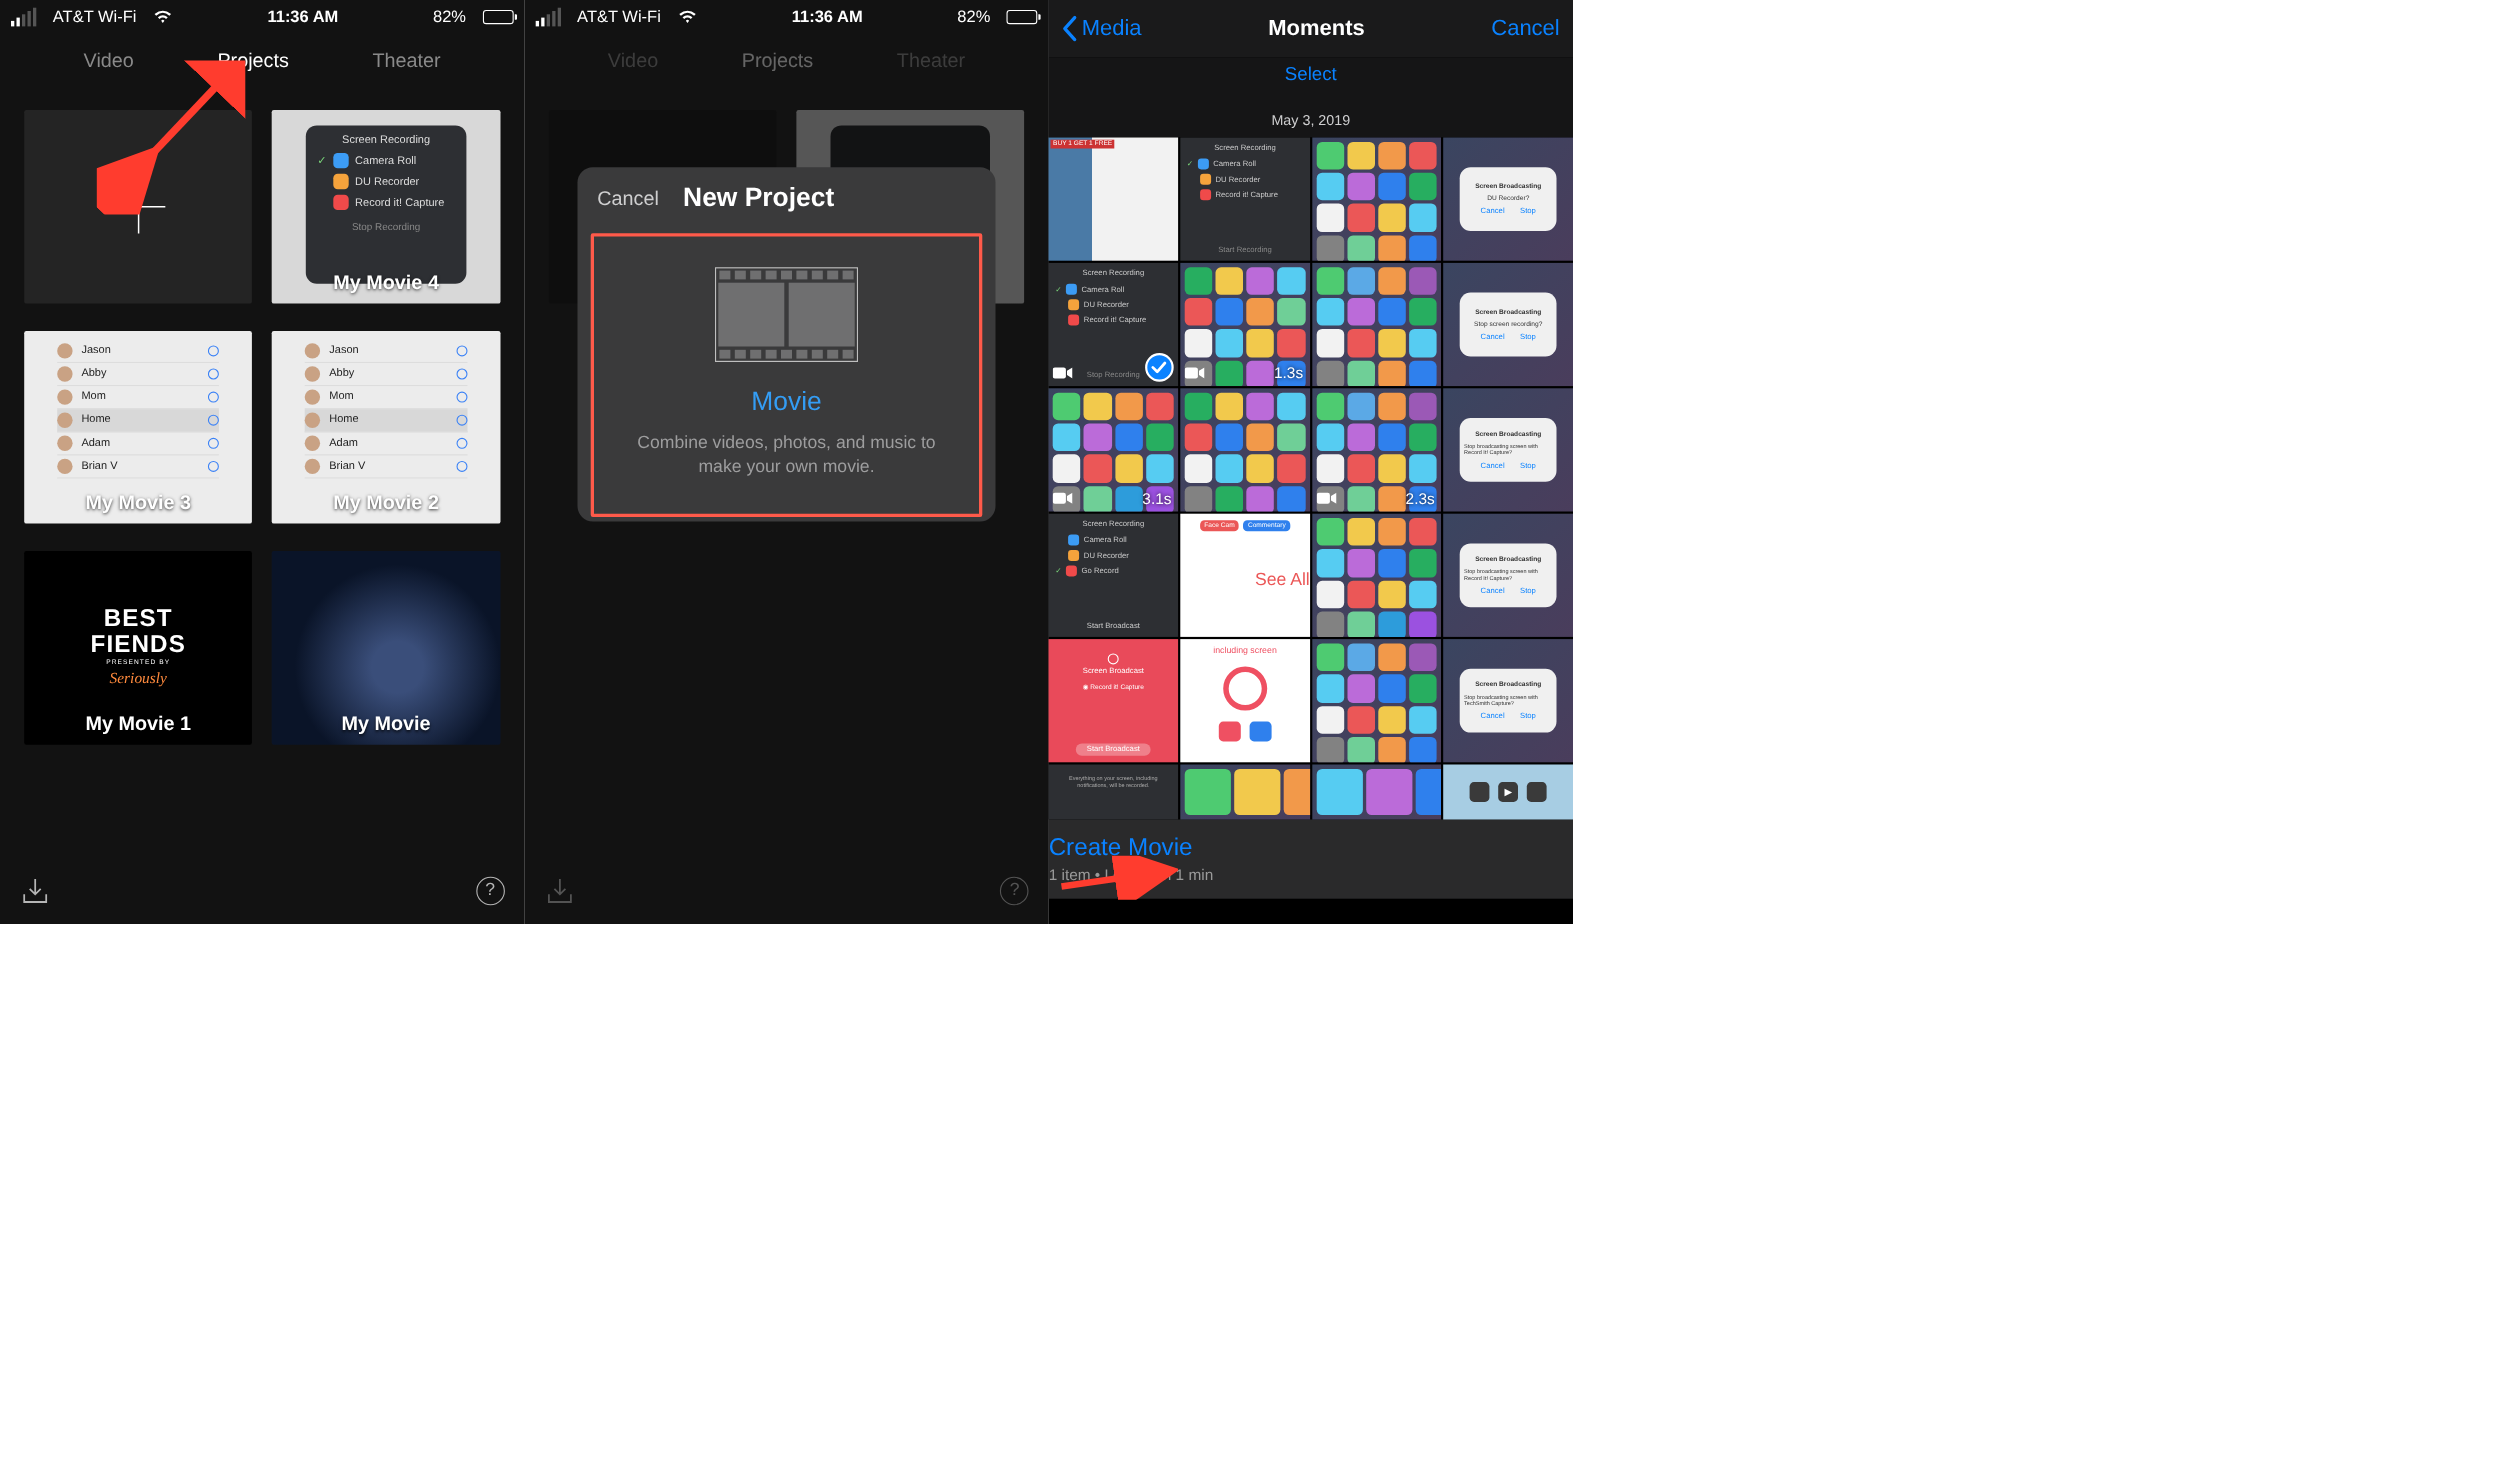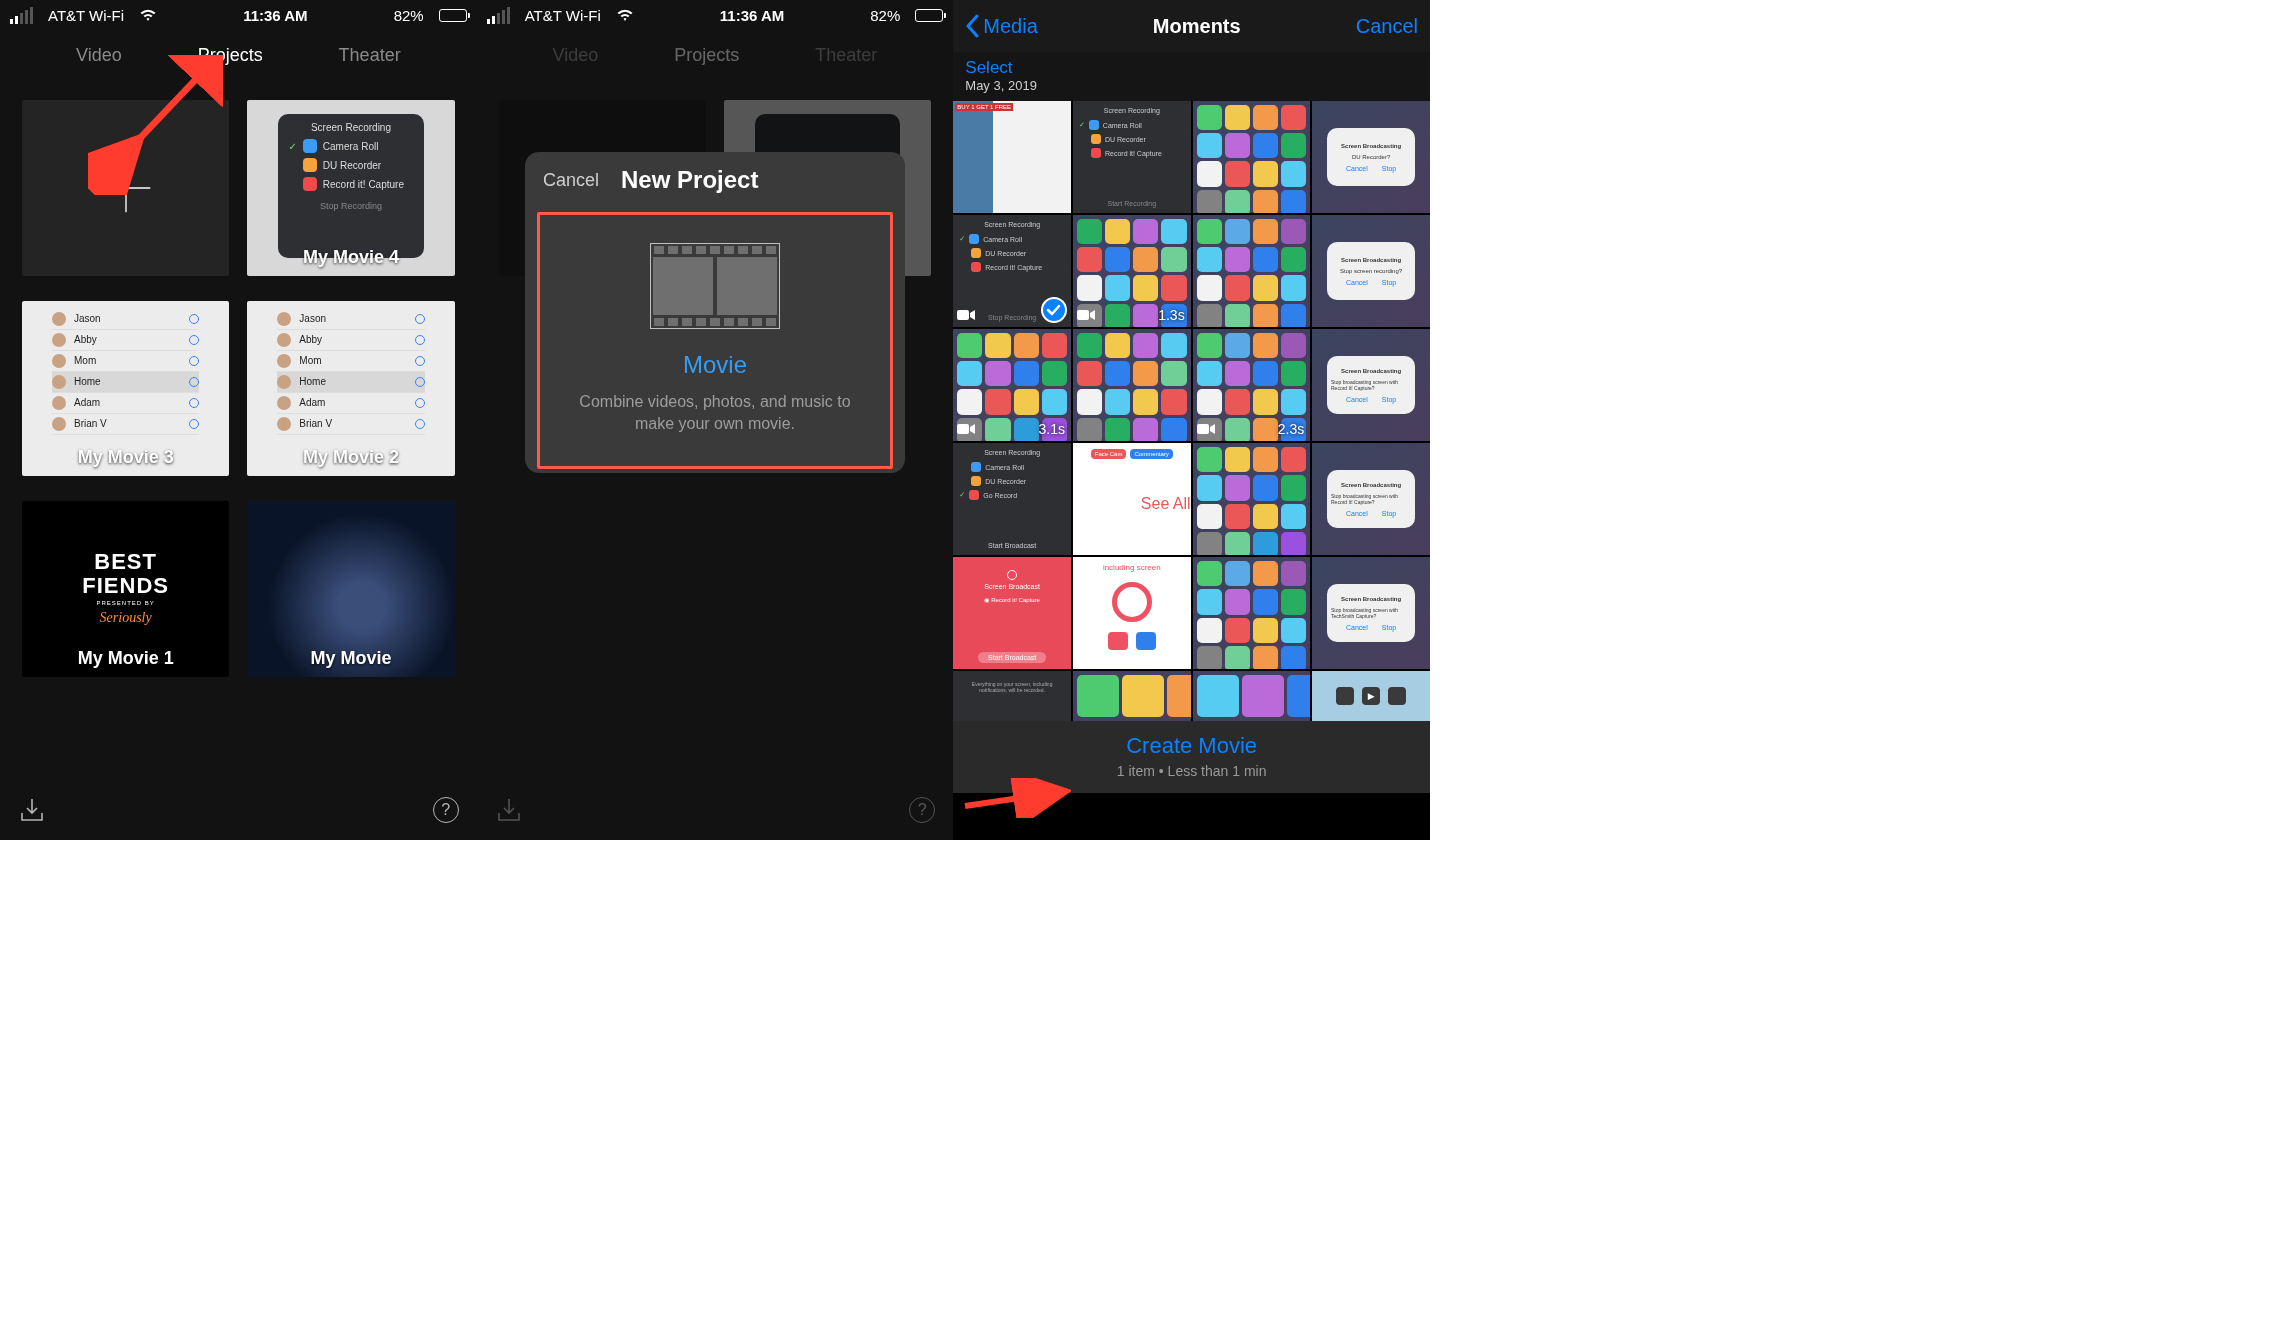--- a/index.html
+++ b/index.html
@@ -139,22 +139,22 @@
   
   .picker-head{
     height:52px;display:flex;align-items:center;justify-content:space-between;padding:0 12px;
     background:#1a1a1b;
   }
   .picker-head .back{display:flex;align-items:center;color:#0a82ff;font-size:20px;gap:2px;}
   .picker-head .back svg{width:16px;height:24px;}
   .picker-head .title{color:#fff;font-size:20px;font-weight:600;}
   .picker-head .cancel{color:#0a82ff;font-size:20px;}
   .picker-sub{
-    display:flex;justify-content:flex-end;align-items:flex-start;flex-direction:column;
-    padding:6px 12px 8px;background:#151516;
+    display:flex;justify-content:flex-end;align-items:center;flex-direction:column;
+    padding:6px 12px 8px;background:#151516;gap:24px;
   }
   .picker-sub .sel{color:#0a82ff;font-size:17px;}
   .picker-sub .date{color:#cfcfd0;font-size:13px;}
 
   .media-grid{
     display:grid;grid-template-columns:repeat(4,1fr);gap:2px;padding:0;
     background:#000;
   }
   .mtile{position:relative;width:100%;aspect-ratio:1.05/1;background:#2a2a2a;overflow:hidden;}
   .mtile .dur{position:absolute;right:6px;bottom:4px;font-size:14px;color:#fff;text-shadow:0 0 4px #000;font-weight:500;}
@@ -183,21 +183,21 @@
   .m-red .d{width:10px;height:10px;border-radius:50%;border:1.5px solid #fff;margin:3px 0;}
   .m-circ{background:#fff;display:flex;flex-direction:column;align-items:center;padding-top:6px;}
   .m-circ .title{color:#ef5062;font-size:8px;}
   .m-circ .ring{width:40px;height:40px;border:5px solid #ef5062;border-radius:50%;margin:10px 0;}
   .m-circ .bot{display:flex;gap:8px;}
   .m-circ .bot span{width:20px;height:18px;border-radius:4px;}
   .m-cc{background:#a7cde3;display:flex;align-items:center;justify-content:center;gap:8px;}
   .m-cc span{width:18px;height:18px;background:#3a3a3a;border-radius:4px;}
 
   .create-bar{
-    background:#2a2a2b;text-align:center;padding:12px 0 14px;
+    background:#2a2a2b;text-align:left;padding:12px 0 14px;
   }
   .create-bar .main{color:#0a82ff;font-size:22px;font-weight:500;}
   .create-bar .sub{color:#9a9a9a;font-size:14px;margin-top:4px;}
   .arrow3{position:absolute;left:8px;bottom:22px;width:110px;height:40px;z-index:4;pointer-events:none;}
 </style>
 </head>
 <body>
 
 <div class="phone">
   <div class="status-bar">

